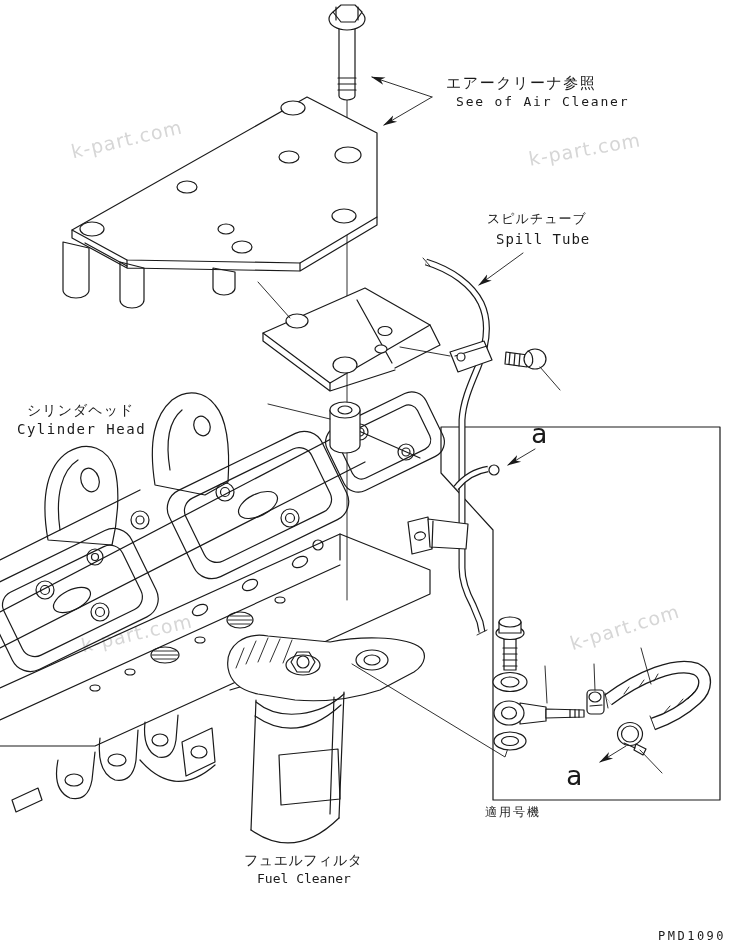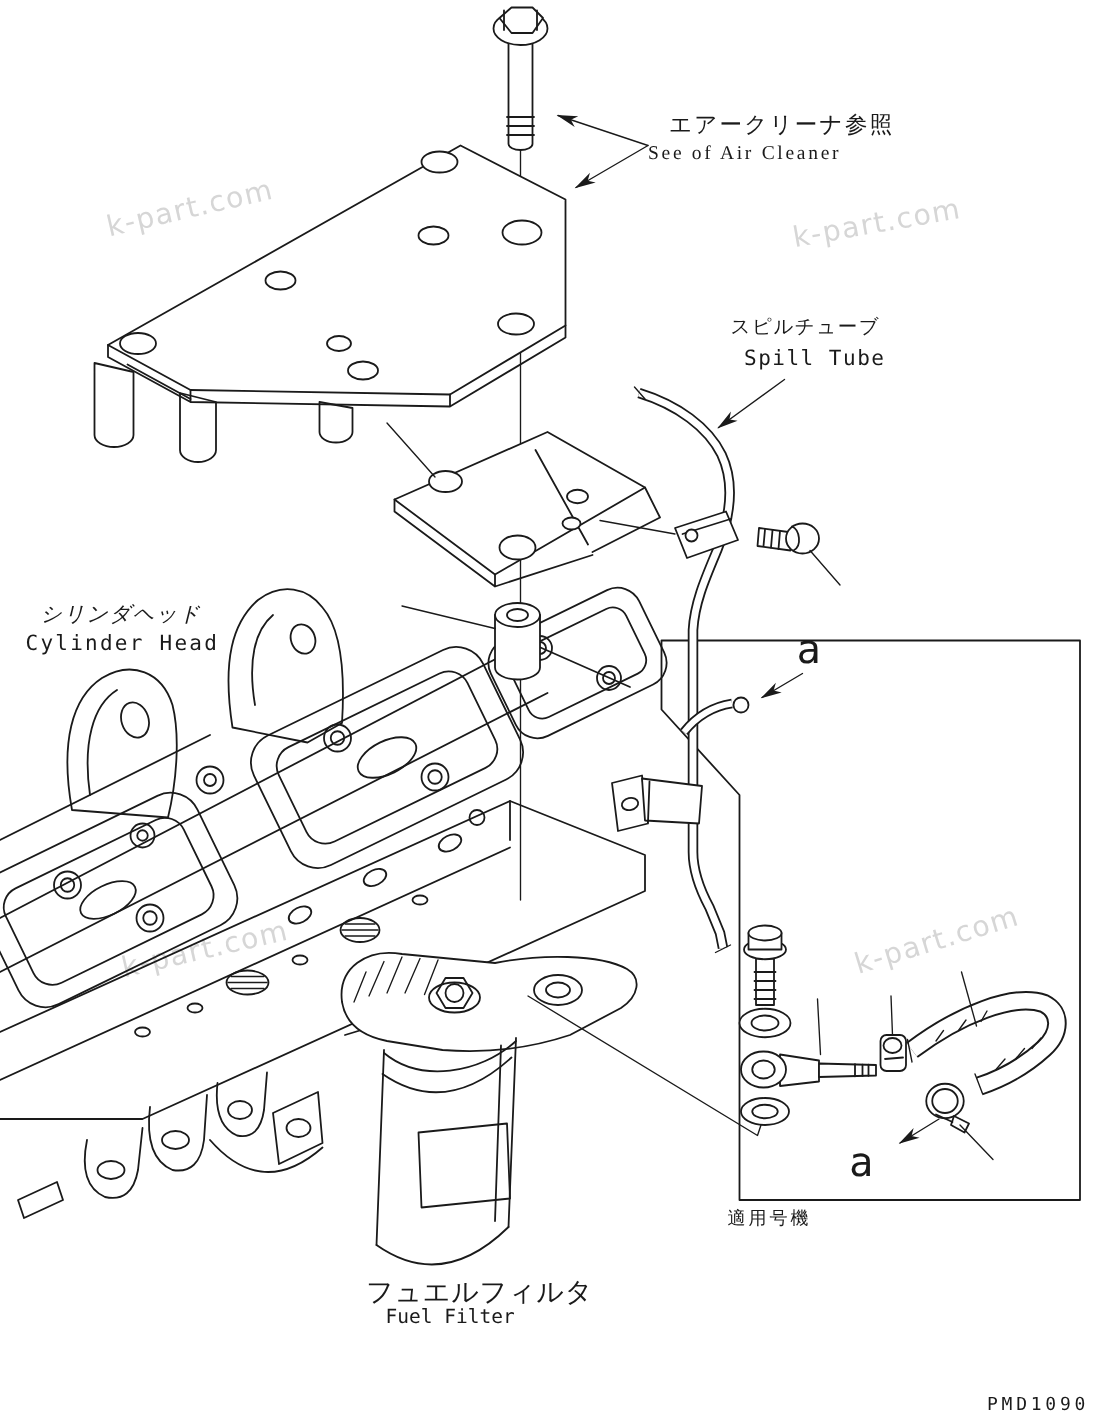--- a/index.html
+++ b/index.html
@@ -263,30 +263,30 @@
     <g>
       <path class="ln thin" d="M432,97 L372,77" marker-end="url(#ah)"></path>
       <path class="ln thin" d="M432,97 L384,125" marker-end="url(#ah)"></path>
       <path class="ln thin" d="M523,253 L479,285" marker-end="url(#ah)"></path>
       <path class="ln thin" d="M535,449 L508,465" marker-end="url(#ah)"></path>
       <path class="ln thin" d="M626,746 L600,762" marker-end="url(#ah)"></path>
     </g>
   </svg>
 
   <div class="lbl" style="left:446px;top:76px;font-size:15px;letter-spacing:1.5px;">エアークリーナ参照</div>
-  <div class="lbl" style="left:432px;top:95px;font-size:13px;letter-spacing:1.8px;font-family:Liberation Serif, serif;">See of Air Cleaner</div>
+  <div class="lbl" style="left:456px;top:95px;font-size:13px;letter-spacing:1.8px;">See of Air Cleaner</div>
 
   <div class="lbl" style="left:487px;top:212px;font-size:13px;letter-spacing:1px;">スピルチューブ</div>
   <div class="lbl" style="left:496px;top:232px;font-size:14px;letter-spacing:1px;">Spill Tube</div>
 
-  <div class="lbl" style="left:27px;top:403px;font-size:14px;letter-spacing:1px;font-style:italic;">シリンダヘッド</div>
+  <div class="lbl" style="left:27px;top:403px;font-size:14px;letter-spacing:1px;">シリンダヘッド</div>
   <div class="lbl" style="left:17px;top:422px;font-size:14px;letter-spacing:1.5px;">Cylinder Head</div>
 
-  <div class="lbl" style="left:244px;top:853px;font-size:18px;letter-spacing:0.5px;">フュエルフィルタ</div>
-  <div class="lbl" style="left:257px;top:872px;font-size:13px;">Fuel Filter</div>
+  <div class="lbl" style="left:244px;top:853px;font-size:14px;letter-spacing:0.5px;">フュエルフィルタ</div>
+  <div class="lbl" style="left:257px;top:872px;font-size:13px;">Fuel Cleaner</div>
 
   <div class="lbl" style="left:485px;top:806px;font-size:12px;letter-spacing:2px;">適用号機</div>
 
   <div class="lbl marker-a" style="left:531px;top:420px;">a</div>
   <div class="lbl marker-a" style="left:566px;top:762px;">a</div>
 
   <div class="lbl" style="left:658px;top:930px;font-size:12px;letter-spacing:2.5px;">PMD1090</div>
 </div>
 
 </body></html>

